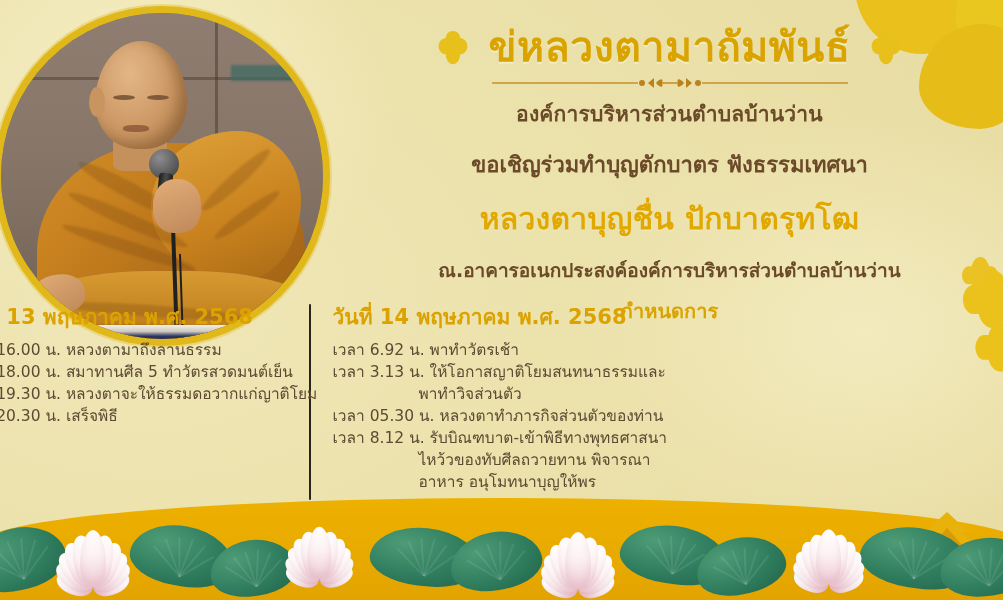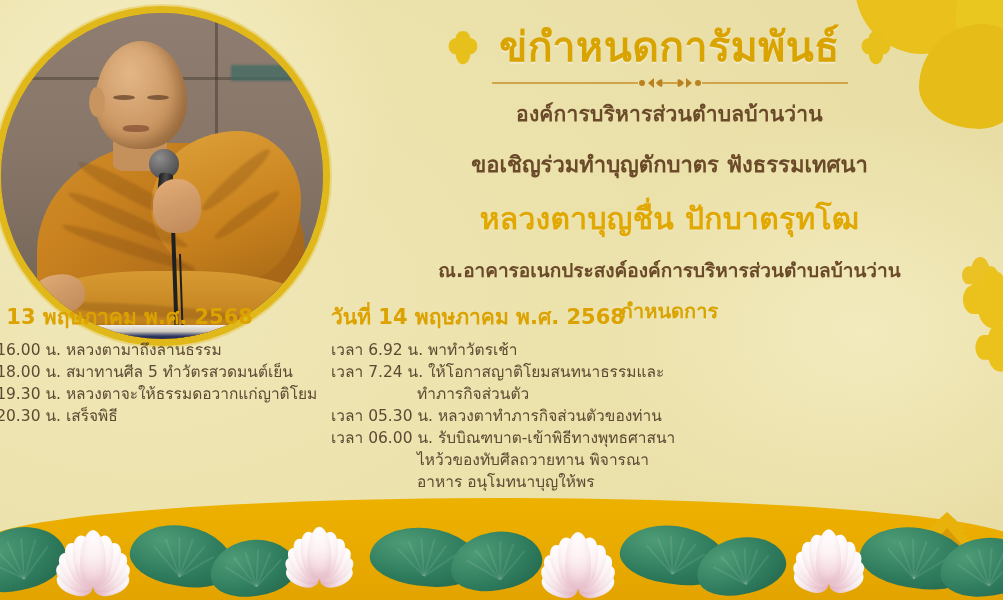--- a/index.html
+++ b/index.html
@@ -264,21 +264,21 @@
   <div class="content">
 
     <div class="title-row">
       <span class="orn">
         <svg viewBox="0 0 40 40" width="36" height="36" aria-hidden="true">
           <path d="M20 1 C25 1 28 5 28 9 C32 9 36 13 36 18 C36 23 32 27 28 27
                    C28 32 25 38 20 38 C15 38 12 32 12 27 C8 27 4 23 4 18
                    C4 13 8 9 12 9 C12 5 15 1 20 1 Z" fill="#e8c01c"></path>
         </svg>
       </span>
-      <div class="main-title">ข่กำหนดการัมพันธ์</div>
+      <div class="main-title">ข่หลวงตามาถัมพันธ์</div>
       <span class="orn">
         <svg viewBox="0 0 40 40" width="36" height="36" aria-hidden="true">
           <path d="M20 1 C25 1 28 5 28 9 C32 9 36 13 36 18 C36 23 32 27 28 27
                    C28 32 25 38 20 38 C15 38 12 32 12 27 C8 27 4 23 4 18
                    C4 13 8 9 12 9 C12 5 15 1 20 1 Z" fill="#e8c01c"></path>
         </svg>
       </span>
     </div>
 
     <div class="divider">
@@ -316,24 +316,24 @@
           <div class="item">เวลา 20.30 น. เสร็จพิธี</div>
         </div>
     </div>
 
     <div class="vline"></div>
 
     <div class="col col-right">
       <div class="day-head">วันที่ 14 พฤษภาคม พ.ศ. 2568</div>
       <div id="day2-items">
           <div class="item">เวลา 6.92 น. พาทำวัตรเช้า</div>
-          <div class="item">เวลา 7.24 น. ให้โอกาสญาติโยมสนทนาธรรมและ</div>
-          <div class="item cont">ทำภารกิจส่วนตัว</div>
+          <div class="item">เวลา 3.13 น. ให้โอกาสญาติโยมสนทนาธรรมและ</div>
+          <div class="item cont">พาทำวิจส่วนตัว</div>
           <div class="item">เวลา 05.30 น. หลวงตาทำภารกิจส่วนตัวของท่าน</div>
-          <div class="item">เวลา 06.00 น. รับบิณฑบาต-เข้าพิธีทางพุทธศาสนา</div>
+          <div class="item">เวลา 8.12 น. รับบิณฑบาต-เข้าพิธีทางพุทธศาสนา</div>
           <div class="item cont">ไหว้วของทับศีลถวายทาน พิจารณา</div>
           <div class="item cont">อาหาร อนุโมทนาบุญให้พร</div>
         </div>
     </div>
   </div>
 
   <div class="bottom-band">
     <div class="band-gold"></div>
 
     <div class="pagoda">

